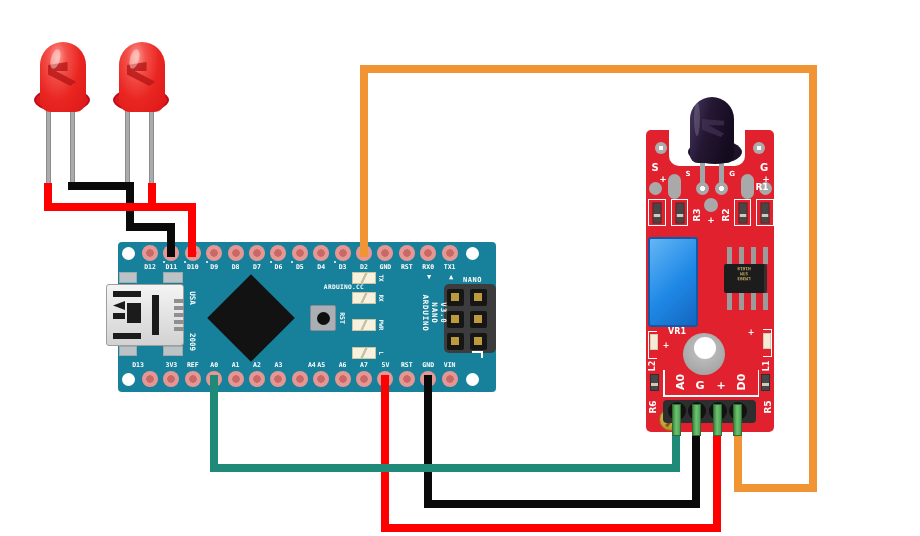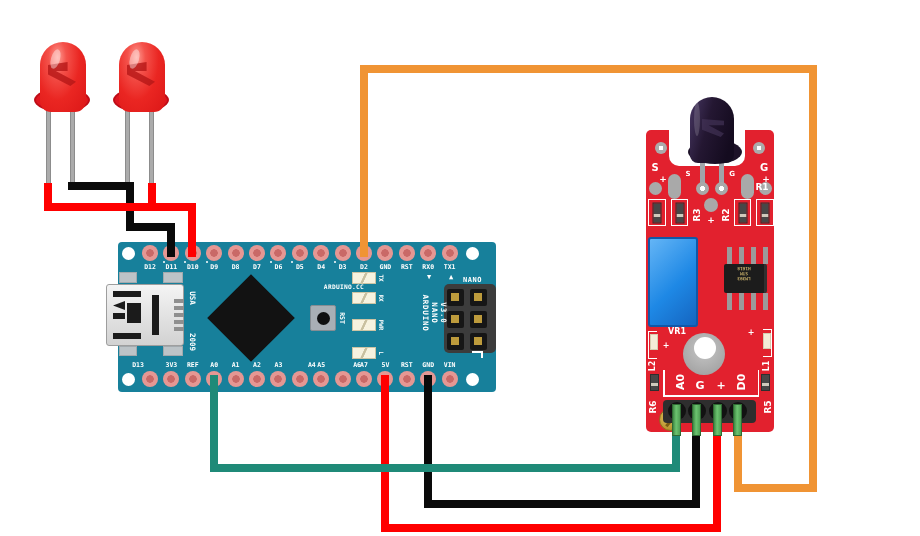--- a/index.html
+++ b/index.html
@@ -223,21 +223,21 @@
         <div class="pinlbl" style="left: 117.6px; top: 123px;">A1</div>
         <div class="pin" style="left: 131px; top: 129px;"></div>
         <div class="pinlbl" style="left: 139px; top: 123px;">A2</div>
         <div class="pin" style="left: 152.4px; top: 129px;"></div>
         <div class="pinlbl" style="left: 160.4px; top: 123px;">A3</div>
         <div class="pin" style="left: 173.8px; top: 129px;"></div>
         <div class="pinlbl" style="left: 181.8px; top: 123px; margin-left: 12px;">A4</div>
         <div class="pin" style="left: 195.2px; top: 129px;"></div>
         <div class="pinlbl" style="left: 203.2px; top: 123px;">A5</div>
         <div class="pin" style="left: 216.6px; top: 129px;"></div>
-        <div class="pinlbl" style="left: 224.6px; top: 123px; padding-left: 29px;">A6</div>
+        <div class="pinlbl" style="left: 224.6px; top: 123px;">A6</div>
         <div class="pin" style="left: 238px; top: 129px;"></div>
         <div class="pinlbl" style="left: 246px; top: 123px;">A7</div>
         <div class="pin" style="left: 259.4px; top: 129px;"></div>
         <div class="pinlbl" style="left: 267.4px; top: 123px;">5V</div>
         <div class="pin" style="left: 280.8px; top: 129px;"></div>
         <div class="pinlbl" style="left: 288.8px; top: 123px;">RST</div>
         <div class="pin" style="left: 302.2px; top: 129px;"></div>
         <div class="pinlbl" style="left: 310.2px; top: 123px;">GND</div>
         <div class="pin" style="left: 323.6px; top: 129px;"></div>
         <div class="pinlbl" style="left: 331.6px; top: 123px;">VIN</div>

